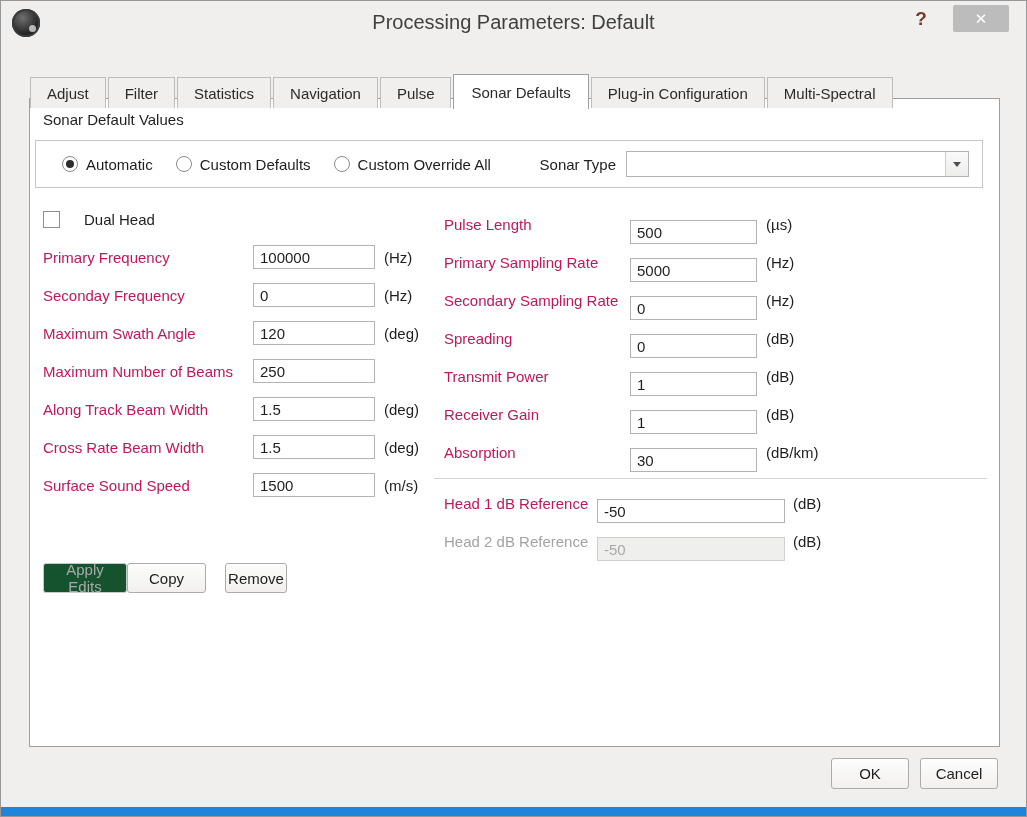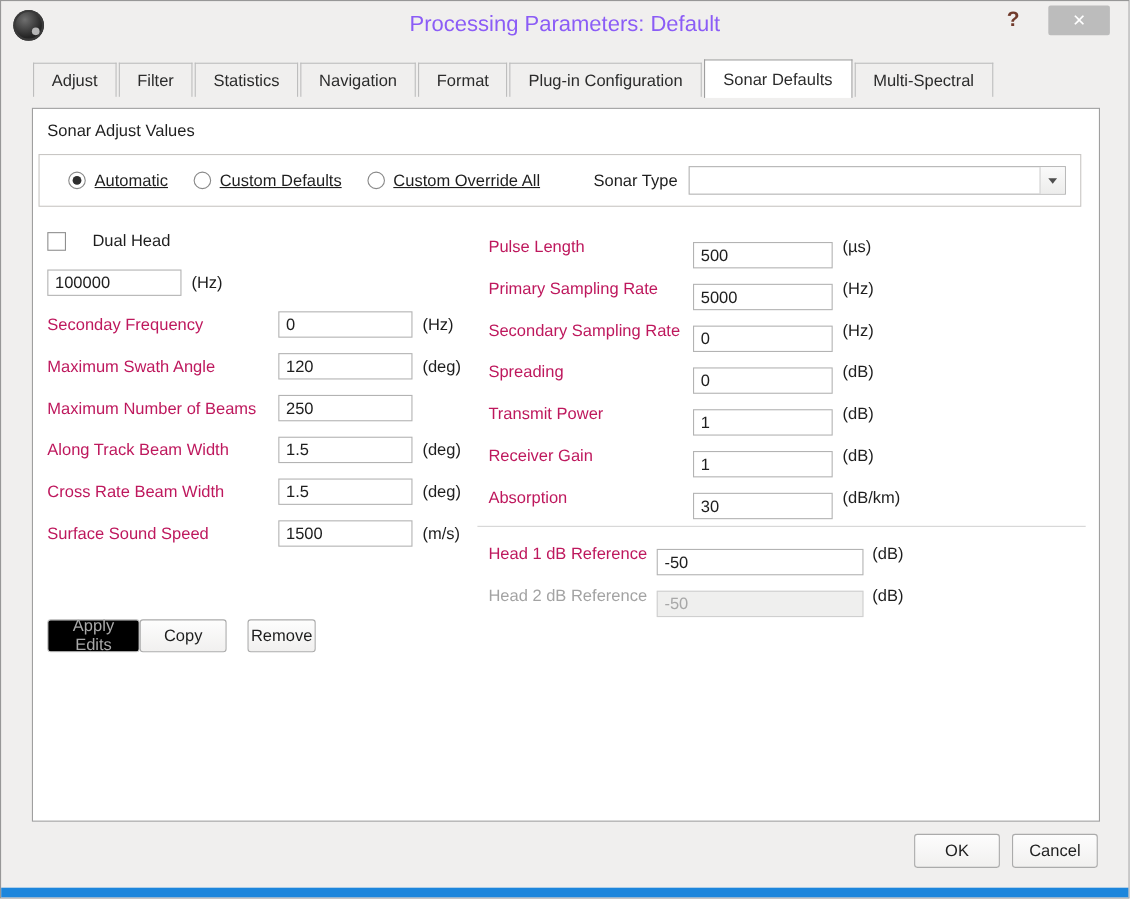--- a/index.html
+++ b/index.html
@@ -13,33 +13,33 @@
   .titlebar { position:absolute; top:0; left:0; right:0; height:48px; }
   .app-icon {
     position:absolute; left:11px; top:8px; width:28px; height:28px; border-radius:50%;
     background:radial-gradient(circle at 38% 32%, #6f6f6f, #242424 62%);
     box-shadow:inset 0 0 0 2px #3a3a3a;
   }
   .app-icon::after {
     content:""; position:absolute; right:4px; bottom:5px; width:7px; height:7px;
     border-radius:50%; background:#cfcfcf; opacity:.85;
   }
-  .title { position:absolute; top:10px; left:0; right:0; text-align:center; font-size:20px; color:#8b5cf6; }
+  .title { position:absolute; top:10px; left:0; right:0; text-align:center; font-size:20px; color:#404040; }
   .help-btn {
     position:absolute; right:94px; top:7px; width:22px; text-align:center;
     font-size:19px; font-weight:bold; color:#713b2c; cursor:default;
   }
   .close-btn {
     position:absolute; right:17px; top:4px; width:56px; height:27px;
     background:#bcbcbc; border-radius:2px; display:flex; align-items:center; justify-content:center;
     color:#ffffff; font-size:15px;
   }
 
   
-  .tabs { position:absolute; left:29px; top:52px; height:35px; display:flex; align-items:flex-end; z-index:3; }
+  .tabs { position:absolute; left:29px; top:72px; height:35px; display:flex; align-items:flex-end; z-index:3; }
   .tab {
     height:31px; padding:0 16px; display:flex; align-items:center; box-sizing:border-box;
     background:#f0efee; border:1px solid #bdbdbd; border-bottom:none; margin-right:2px;
     font-size:15px; color:#2b2b2b; white-space:nowrap;
   }
   .tab.active {
     height:35px; margin-bottom:-1px; padding:0 17px; background:#ffffff;
     border:1px solid #9f9f9f; border-bottom:none; z-index:4;
   }
 
@@ -47,21 +47,21 @@
   .panel {
     position:absolute; left:28px; top:97px; width:971px; height:649px;
     background:#ffffff; border:1px solid #9f9f9f; box-sizing:border-box; z-index:1;
   }
   .section-title { position:absolute; left:13px; top:12px; font-size:15px; color:#1f1f1f; }
 
   .groupbox {
     position:absolute; left:5px; top:41px; width:948px; height:48px; box-sizing:border-box;
     border:1px solid #c8c6c4; display:flex; align-items:center; padding:0 13px 0 26px;
   }
-  .radio-item { display:flex; align-items:center; margin-right:23px; font-size:15px;text-decoration:underline; }
+  .radio-item { display:flex; align-items:center; margin-right:23px; font-size:15px; }
   .radio {
     width:16px; height:16px; border:1px solid #8a8a8a; border-radius:50%; background:#fff;
     margin-right:8px; position:relative; box-sizing:border-box; flex:0 0 16px;
   }
   .radio.checked::after {
     content:""; position:absolute; left:3px; top:3px; width:8px; height:8px;
     border-radius:50%; background:#2e2e2e;
   }
   .sonar-type-label { margin-left:auto; margin-right:10px; font-size:15px; white-space:nowrap; }
   .combo { width:343px; height:26px; border:1px solid #b3b3b3; background:#fff; display:flex; box-sizing:border-box; }
@@ -92,21 +92,21 @@
   .dim { color:#a3a3a3; }
   .txt.disabled { background:#efefee; color:#a8a8a8; border-color:#cfcfcf; }
   .divider { height:1px; background:#d4d4d4; margin:9px 0 12px -10px; width:553px; }
 
   
   .btn {
     height:30px; background:linear-gradient(#fdfdfd,#f1f0ef); border:1px solid #ababab;
     border-radius:3px; font-size:15px; color:#1e1e1e; display:flex; align-items:center;
     justify-content:center; box-sizing:border-box; font-family:inherit; cursor:default;
   }
-  .btn.disabled { color:#a9a9a9; border-color:#c9c9c9; background:#000000; }
+  .btn.disabled { color:#a9a9a9; border-color:#c9c9c9; background:#14532d; }
   .btn-row { position:absolute; left:13px; top:464px; display:flex; }
   .btn-apply { width:84px; }
   .btn-copy { width:79px; }
   .btn-remove { width:62px; margin-left:19px; }
   .dialog-btns { position:absolute; right:28px; bottom:27px; display:flex; }
   .btn-ok { width:78px; height:31px; }
   .btn-cancel { width:78px; height:31px; margin-left:11px; }
 
   .accent-strip { position:absolute; left:0; right:0; bottom:0; height:9px; background:#1d86dc; }
 </style>
@@ -118,21 +118,21 @@
   <div class="titlebar">
     <div class="app-icon"></div>
     <div class="title">Processing Parameters: Default</div>
     <div class="help-btn">?</div>
     <div class="close-btn">
       <span>✕</span>
     </div>
   </div>
 
   <div class="panel">
-    <div class="section-title">Sonar Adjust Values</div>
+    <div class="section-title">Sonar Default Values</div>
 
     <div class="groupbox">
       <div class="radio-item">
         <span class="radio checked"></span>
         <span>Automatic</span>
       </div>
       <div class="radio-item">
         <span class="radio"></span>
         <span>Custom Defaults</span>
       </div>
@@ -149,20 +149,21 @@
       </div>
     </div>
 
     <div class="left-col">
       <div class="check-row">
         <span class="checkbox"></span>
         <span class="check-label">Dual Head</span>
       </div>
 
       <div class="frow">
+        <span class="flabel">Primary Frequency</span>
         <input class="txt" value="100000" style="">
         <span class="funit">(Hz)</span>
       </div>
       <div class="frow">
         <span class="flabel">Seconday Frequency</span>
         <input class="txt" value="0" style="">
         <span class="funit">(Hz)</span>
       </div>
       <div class="frow">
         <span class="flabel">Maximum Swath Angle</span>
@@ -247,23 +248,23 @@
       <button class="btn btn-copy">Copy</button>
       <button class="btn btn-remove">Remove</button>
     </div>
   </div>
 
   <div class="tabs">
     <div class="tab">Adjust</div>
     <div class="tab">Filter</div>
     <div class="tab">Statistics</div>
     <div class="tab">Navigation</div>
-    <div class="tab">Format</div>
+    <div class="tab">Pulse</div>
+    <div class="tab active">Sonar Defaults</div>
     <div class="tab">Plug-in Configuration</div>
-    <div class="tab active">Sonar Defaults</div>
     <div class="tab">Multi-Spectral</div>
   </div>
 
   <div class="dialog-btns">
     <button class="btn btn-ok">OK</button>
     <button class="btn btn-cancel">Cancel</button>
   </div>
 
   <div class="accent-strip"></div>
 </div>

